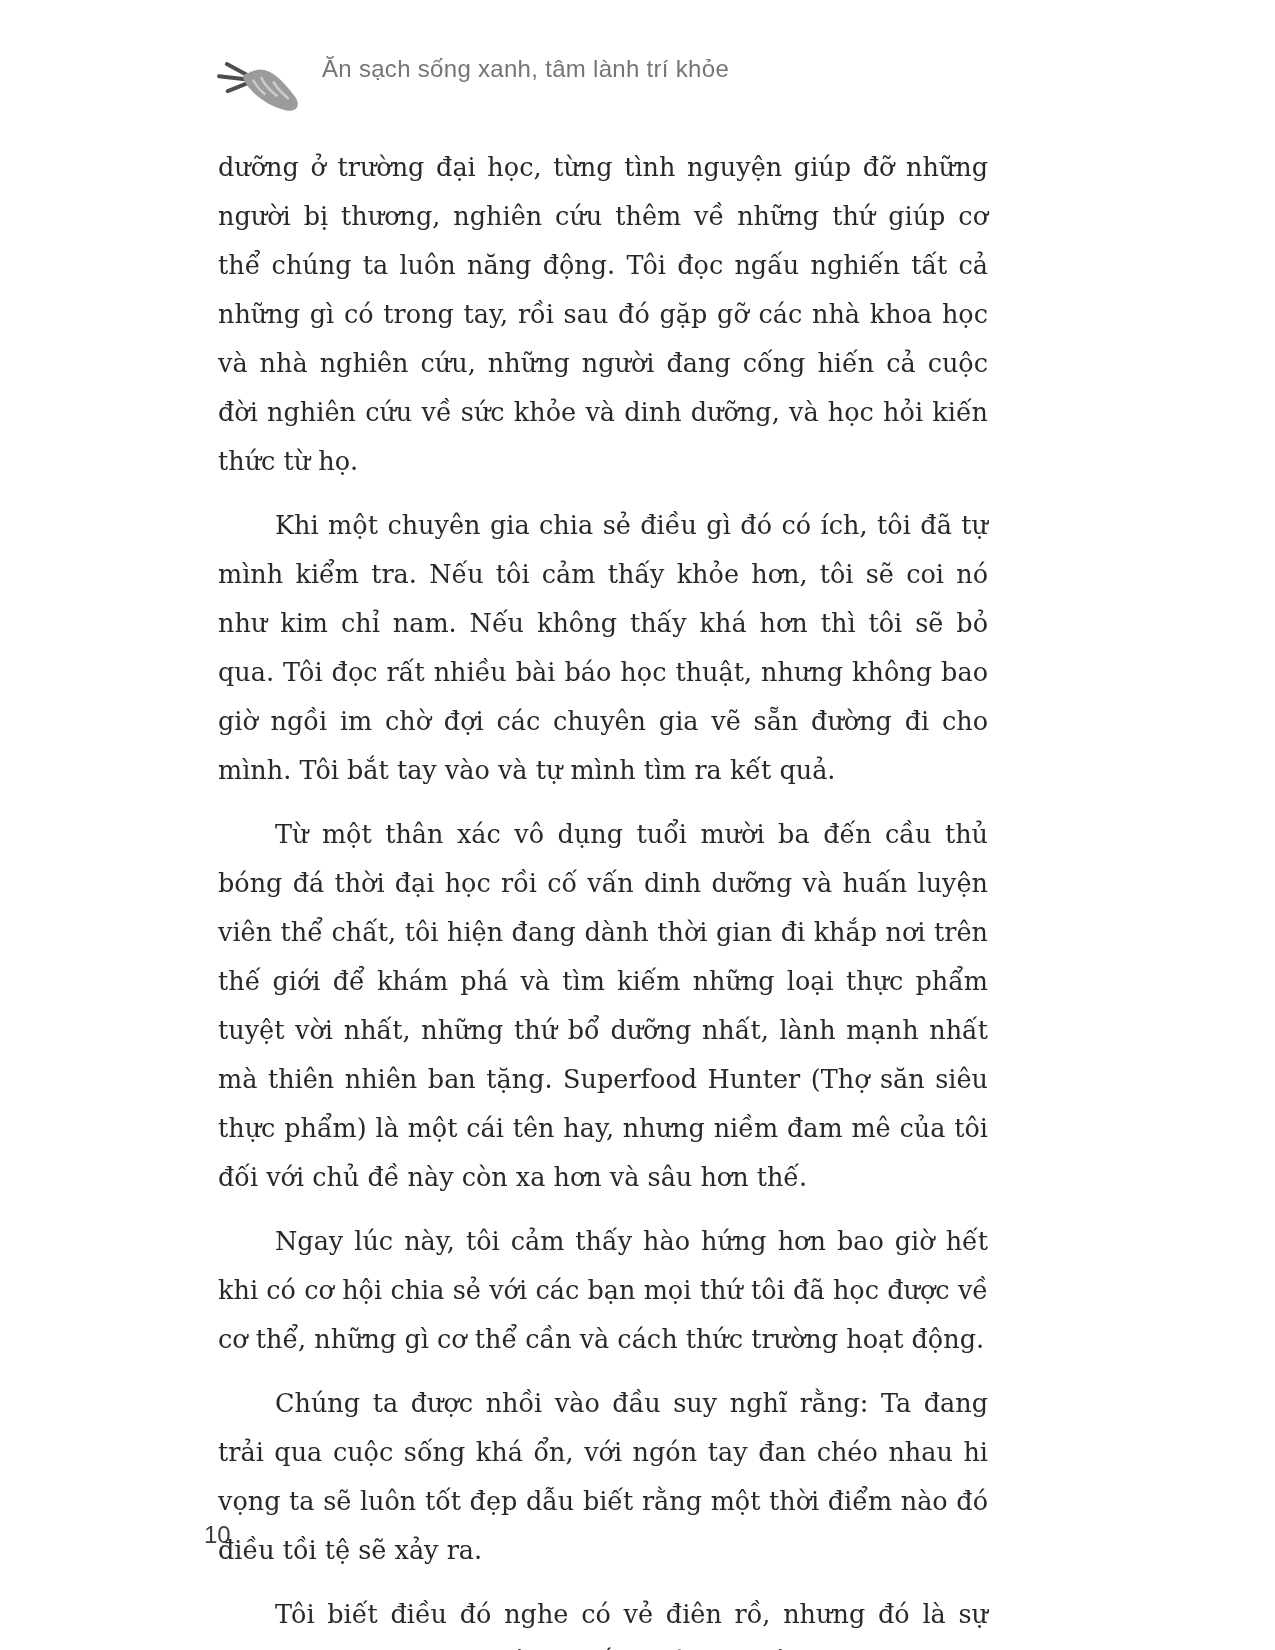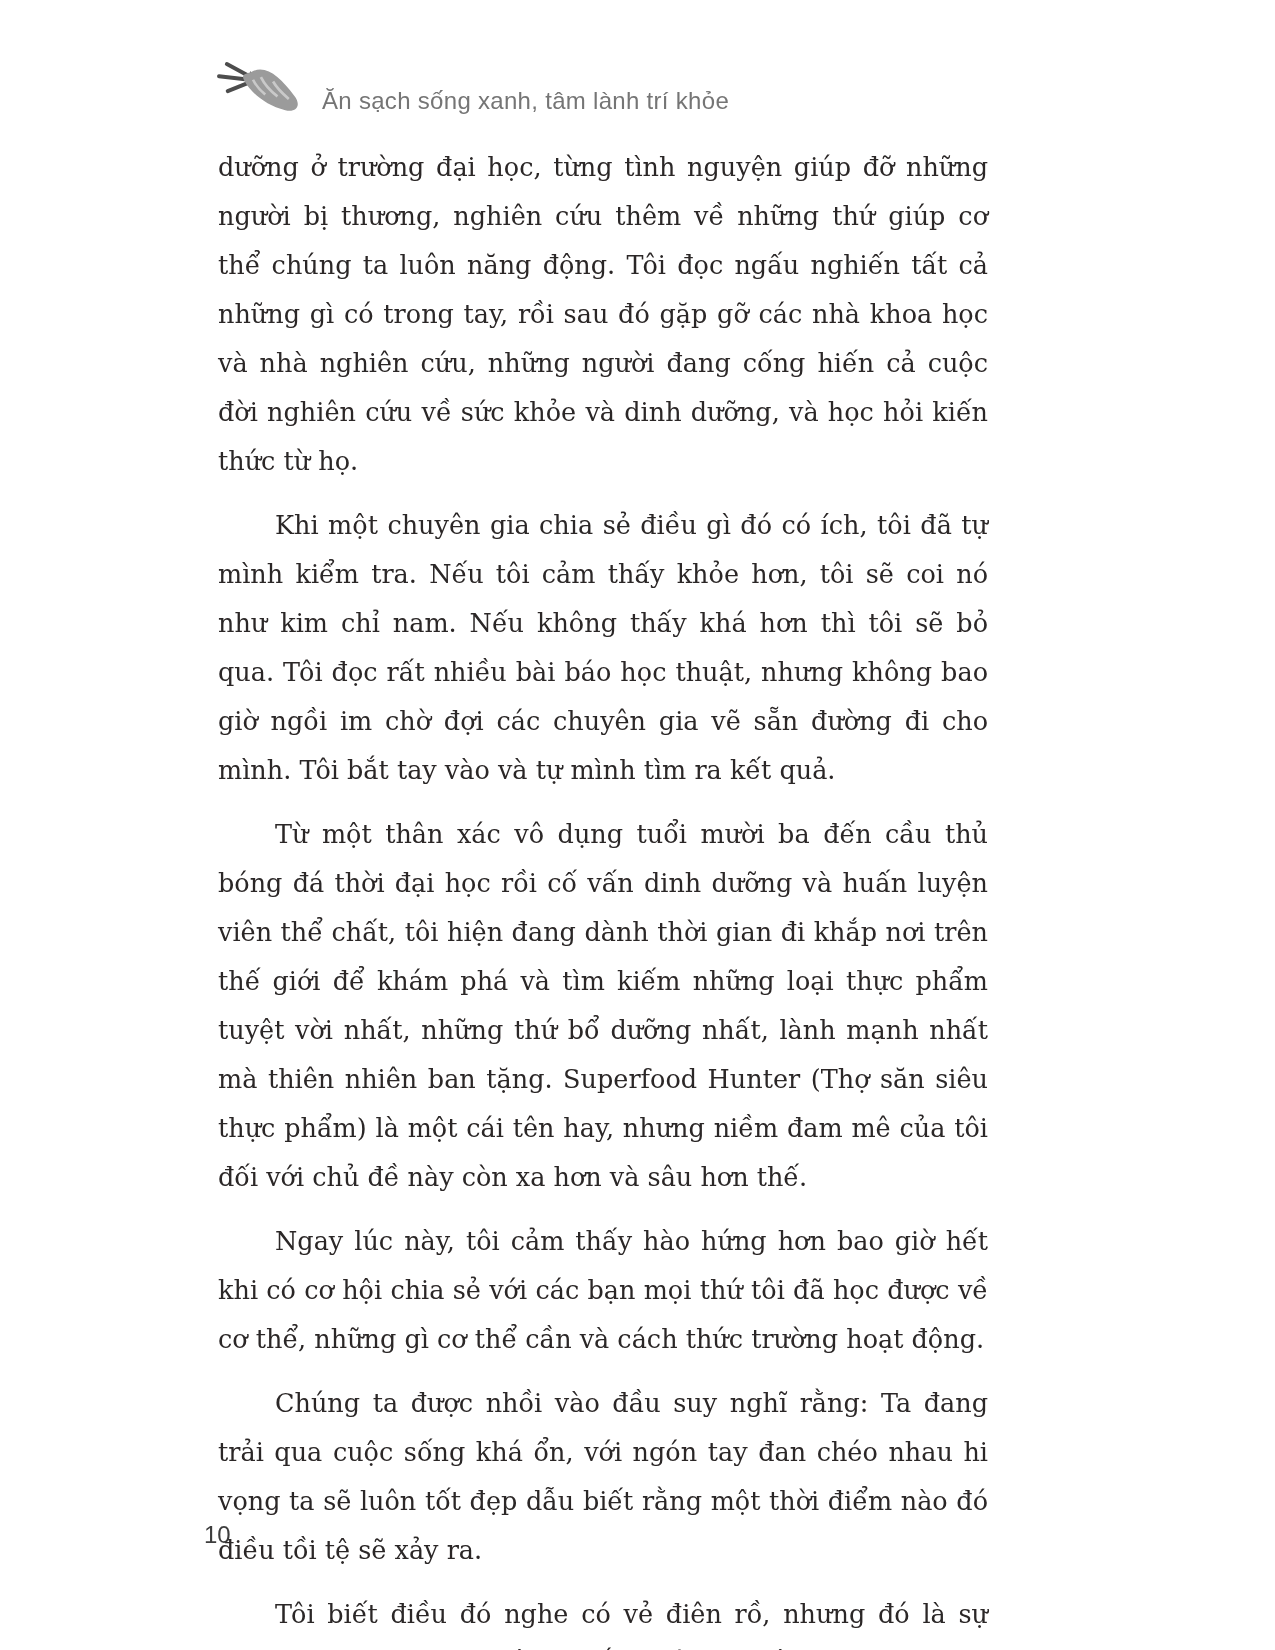--- a/index.html
+++ b/index.html
@@ -12,21 +12,21 @@
     margin: 0 auto;
     overflow: hidden;
   }
 
   
   .running-header {
     position: absolute;
     top: 55px;
     left: 212px;
     display: flex;
-    align-items: flex-end;
+    align-items: flex-start;
     gap: 14px;
   }
   .carrot-icon-wrap { width: 96px; height: 60px; }
   .carrot-icon-wrap svg { width: 100%; height: 100%; display: block; }
   .running-head-title {
     font-family: "Liberation Sans", sans-serif;
     font-size: 24px;
     color: #757575;
     letter-spacing: 0.3px;
     white-space: nowrap;

